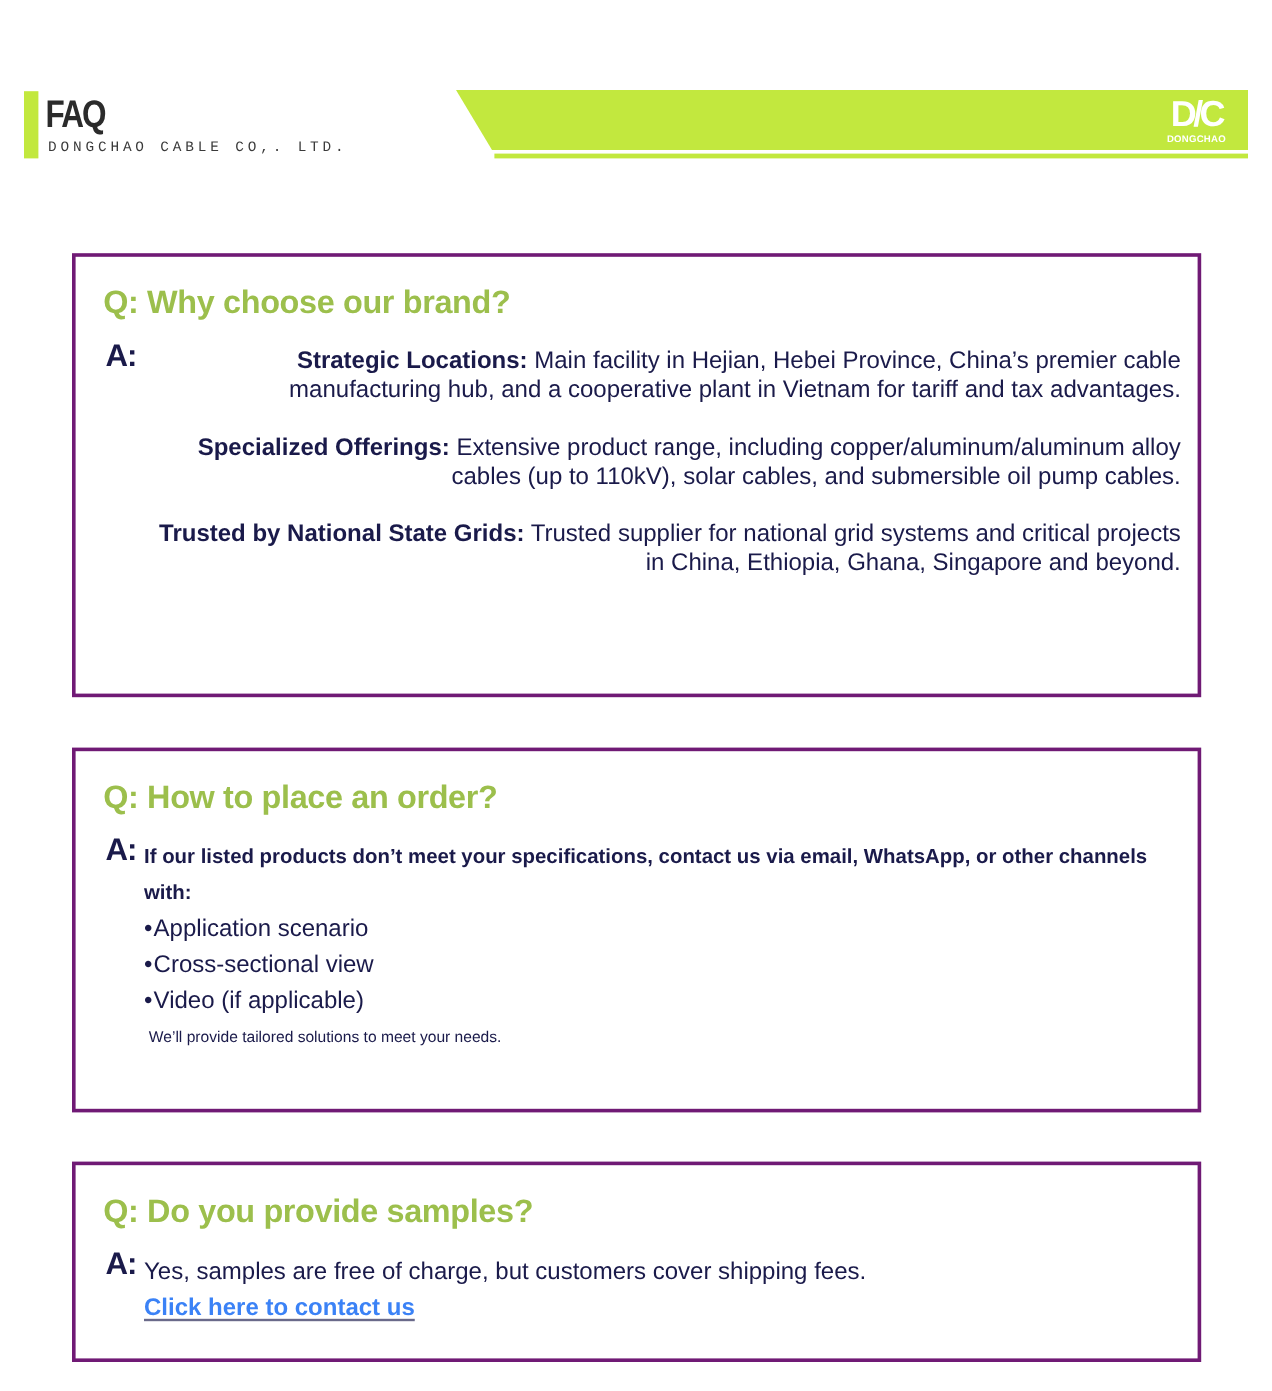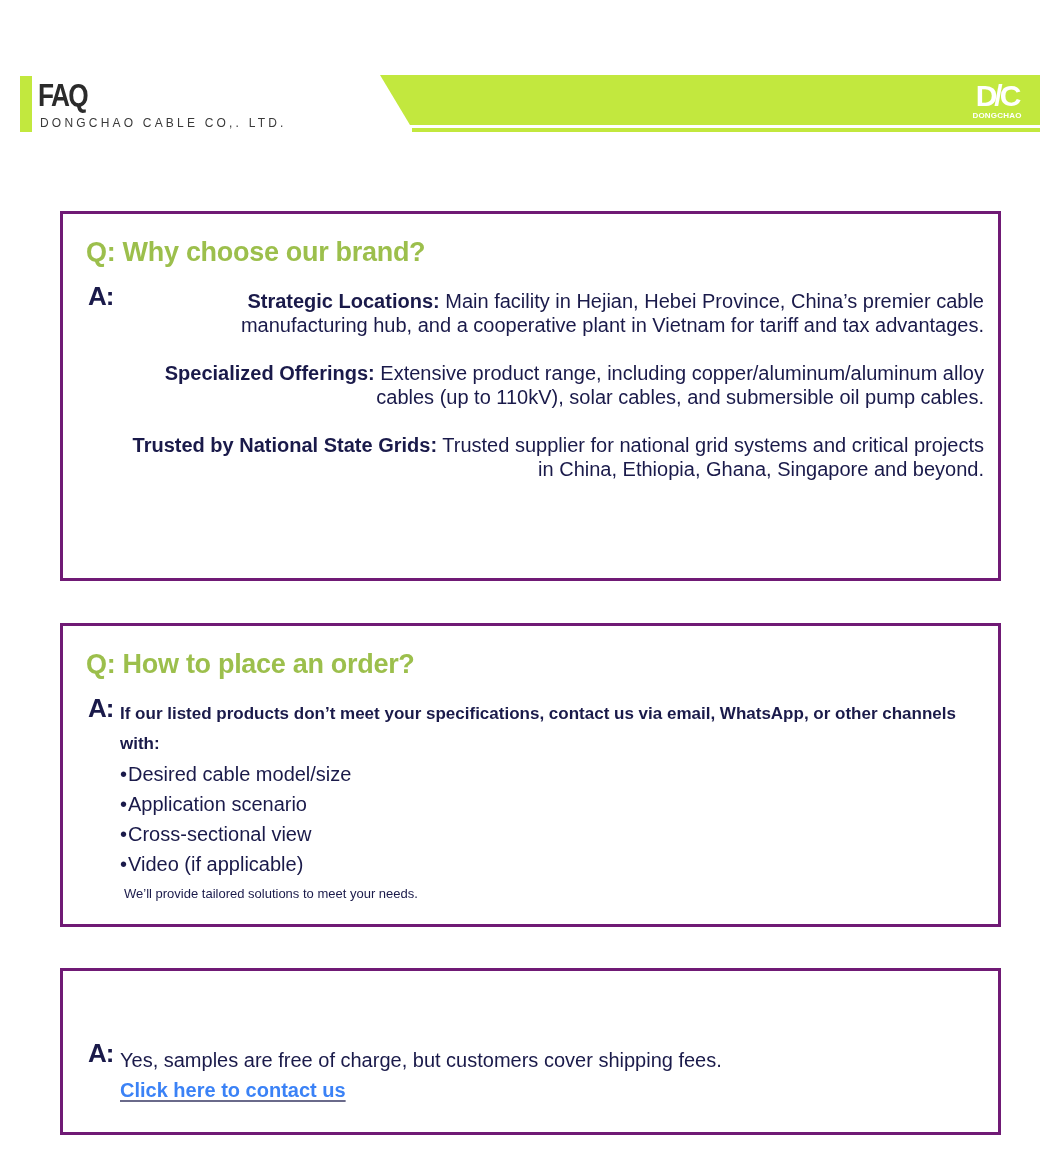--- a/index.html
+++ b/index.html
@@ -2,21 +2,21 @@
 <html><head>
   <meta charset="utf-8">
   <style>
     * { box-sizing: border-box; margin: 0; padding: 0; }
     html, body { width: 1060px; height: 1159px; background: #ffffff; overflow: hidden; }
     body { position: relative; font-family: "Liberation Sans", sans-serif; color: #1a1a3d; }
 
     
     .header-accent-bar { position: absolute; left: 20px; top: 76px; width: 12px; height: 56px; background: #c2e83e; }
     .header-title { position: absolute; left: 38px; top: 76px; font-family: "Liberation Sans", sans-serif; font-weight: 700; font-size: 32px; letter-spacing: -2px; color: #2b2b2b; transform: scaleX(0.82); transform-origin: left top; line-height: 38px; }
-    .header-subtitle { position: absolute; left: 40px; top: 116px; font-family: Liberation Sans, sans-serif; font-size: 12px; letter-spacing: 3.2px; color: #3a3a3a; line-height: 14px; }
+    .header-subtitle { position: absolute; left: 40px; top: 116px; font-family: Liberation Mono, monospace; font-size: 12px; letter-spacing: 3.2px; color: #3a3a3a; line-height: 14px; }
 
     .banner-wrap { position: absolute; left: 380px; top: 75px; width: 660px; height: 58px; }
     .banner-main { position: absolute; left: 0; top: 0; width: 660px; height: 50px; background: #c2e83e; clip-path: polygon(0 0, 100% 0, 100% 100%, 30px 100%); }
     .banner-stripe { position: absolute; left: 32px; top: 53px; width: 628px; height: 4px; background: #c2e83e; }
     .logo { position: absolute; right: 12px; top: 6px; width: 62px; text-align: center; color: #ffffff; }
     .logo-mark { font-family: "Liberation Sans", sans-serif; font-weight: 700; font-size: 30px; line-height: 30px; letter-spacing: -3px; }
     .logo-text { font-family: "Liberation Sans", sans-serif; font-weight: 700; font-size: 8px; line-height: 10px; letter-spacing: 0.2px; }
 
     
     .faq-card { position: absolute; left: 60px; width: 941px; border: 3px solid #701a75; background: #ffffff; }
@@ -83,28 +83,28 @@
     </p>
   </div>
 </section>
 
 <section class="faq-card card-2">
   <h2 class="question">Q: How to place an order?</h2>
   <div class="answer-mark">A:</div>
   <div class="answer-body">
     <div class="order-intro">If our listed products don’t meet your specifications, contact us via email, WhatsApp, or other channels with:</div>
     <ul class="bullet-list">
-      <li class="bullet-item"><span class="dot">•</span><span>Desired cable model/size</span></li>
       <li class="bullet-item"><span class="dot">•</span><span>Application scenario</span></li>
       <li class="bullet-item"><span class="dot">•</span><span>Cross-sectional view</span></li>
       <li class="bullet-item"><span class="dot">•</span><span>Video (if applicable)</span></li>
     </ul>
     <div class="order-closing">We’ll provide tailored solutions to meet your needs.</div>
   </div>
 </section>
 
 <section class="faq-card card-3">
+  <h2 class="question">Q: Do you provide samples?</h2>
   <div class="answer-mark">A:</div>
   <div class="answer-body">
     <div class="samples-text">Yes, samples are free of charge, but customers cover shipping fees.</div>
     <a class="contact-link">Click here to contact us</a>
   </div>
 </section>
 
 </body></html>

